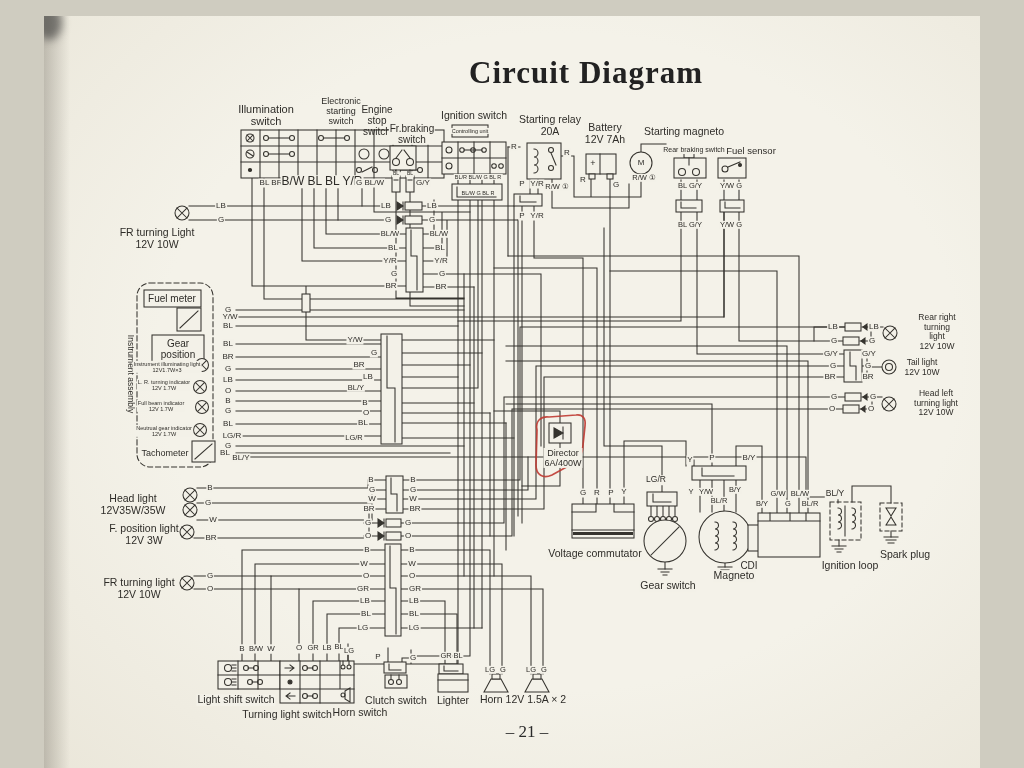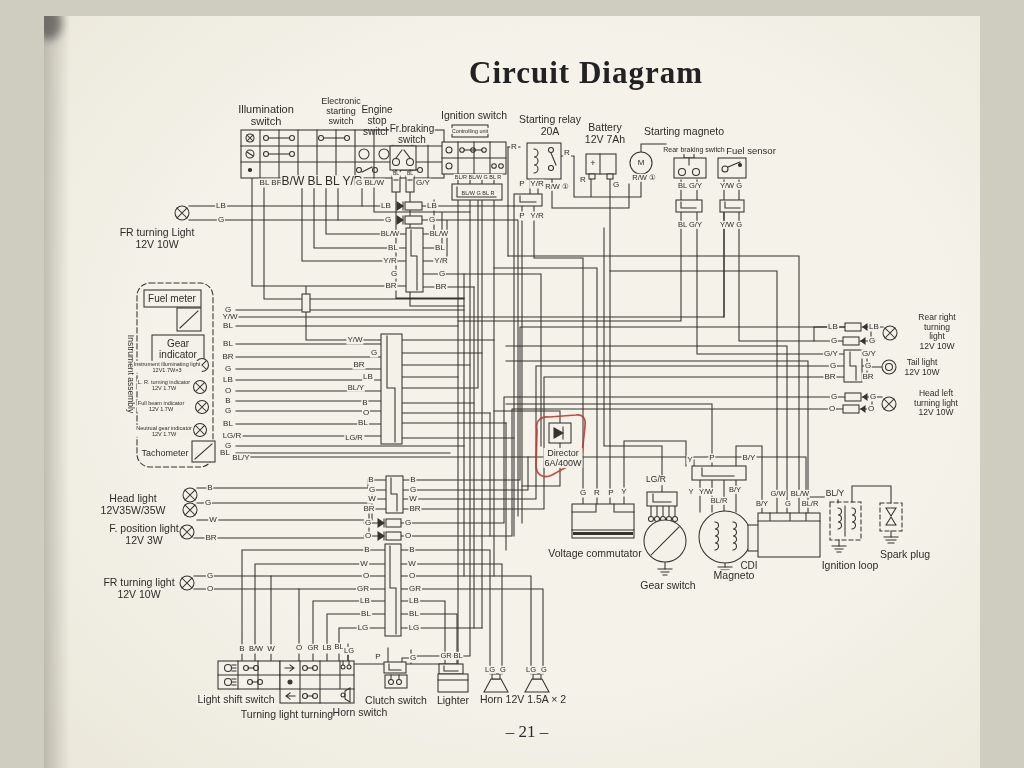--- a/index.html
+++ b/index.html
@@ -368,21 +368,21 @@
       <div class="lbl bg" style="left: 646px; top: 209px; font-size: 7.5px;">BL G/Y</div>
       <div class="lbl bg" style="left: 687px; top: 170px; font-size: 7.5px;">Y/W G</div>
       <div class="lbl bg" style="left: 687px; top: 209px; font-size: 7.5px;">Y/W G</div>
       <div class="lbl" style="left: 113px; top: 223px; font-size: 10.5px;">FR turning Light
 12V 10W</div>
       <div class="lbl bg" style="left: 177px; top: 190px; font-size: 8px;">LB</div>
       <div class="lbl bg" style="left: 177px; top: 204px; font-size: 8px;">G</div>
       <div class="lbl" style="left: 86px; top: 358px; font-size: 8.5px; transform: translate(-50%, -50%) rotate(90deg);">Instrument assembly</div>
       <div class="lbl" style="left: 128px; top: 283px; font-size: 10px;">Fuel meter</div>
       <div class="lbl" style="left: 134px; top: 333px; font-size: 10px;">Gear
-indicator</div>
+position</div>
       <div class="lbl bg" style="left: 123px; top: 351px; font-size: 5.5px;">Instrument illuminating light
 12V1.7W×3</div>
       <div class="lbl bg" style="left: 120px; top: 369px; font-size: 5.5px;">L. R. turning indicator
 12V 1.7W</div>
       <div class="lbl bg" style="left: 117px; top: 390px; font-size: 5.5px;">Full beam indicator
 12V 1.7W</div>
       <div class="lbl bg" style="left: 120px; top: 415px; font-size: 5.5px;">Neutrual gear indicator
 12V 1.7W</div>
       <div class="lbl" style="left: 121px; top: 437px; font-size: 9px;">Tachometer</div>
       <div class="lbl bg" style="left: 184px; top: 294px; font-size: 8px;">G</div>
@@ -460,21 +460,21 @@
       <div class="lbl bg" style="left: 861px; top: 539px; font-size: 10.5px;">Spark plug</div>
       <div class="lbl bg" style="left: 198px; top: 633px; font-size: 8px;">B</div>
       <div class="lbl bg" style="left: 212px; top: 633px; font-size: 7.5px;">B/W</div>
       <div class="lbl bg" style="left: 227px; top: 633px; font-size: 8px;">W</div>
       <div class="lbl bg" style="left: 255px; top: 632px; font-size: 8px;">O</div>
       <div class="lbl bg" style="left: 269px; top: 632px; font-size: 7.5px;">GR</div>
       <div class="lbl bg" style="left: 283px; top: 632px; font-size: 7.5px;">LB</div>
       <div class="lbl bg" style="left: 295px; top: 631px; font-size: 7.5px;">BL</div>
       <div class="lbl bg" style="left: 305px; top: 635px; font-size: 7.5px;">LG</div>
       <div class="lbl bg" style="left: 192px; top: 684px; font-size: 10.5px;">Light shift switch</div>
-      <div class="lbl" style="left: 243px; top: 699px; font-size: 10.5px;">Turning light turning</div>
+      <div class="lbl" style="left: 243px; top: 699px; font-size: 10.5px;">Turning light switch</div>
       <div class="lbl" style="left: 316px; top: 697px; font-size: 10.5px;">Horn switch</div>
       <div class="lbl bg" style="left: 334px; top: 641px; font-size: 8px;">P</div>
       <div class="lbl bg" style="left: 369px; top: 642px; font-size: 8px;">G</div>
       <div class="lbl bg" style="left: 352px; top: 685px; font-size: 10.5px;">Clutch switch</div>
       <div class="lbl bg" style="left: 402px; top: 640px; font-size: 7.5px;">GR</div>
       <div class="lbl bg" style="left: 414px; top: 640px; font-size: 7.5px;">BL</div>
       <div class="lbl bg" style="left: 409px; top: 685px; font-size: 10.5px;">Lighter</div>
       <div class="lbl bg" style="left: 446px; top: 654px; font-size: 7.5px;">LG</div>
       <div class="lbl bg" style="left: 459px; top: 654px; font-size: 7.5px;">G</div>
       <div class="lbl bg" style="left: 487px; top: 654px; font-size: 7.5px;">LG</div>

